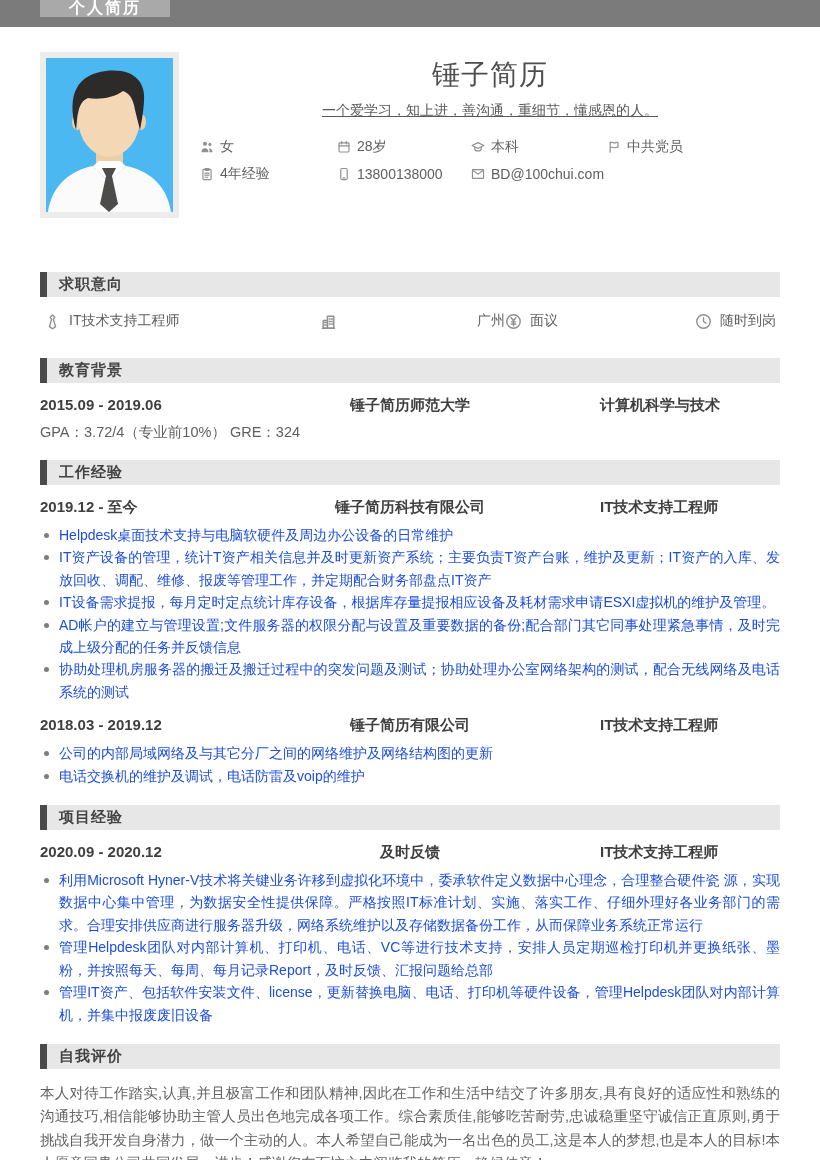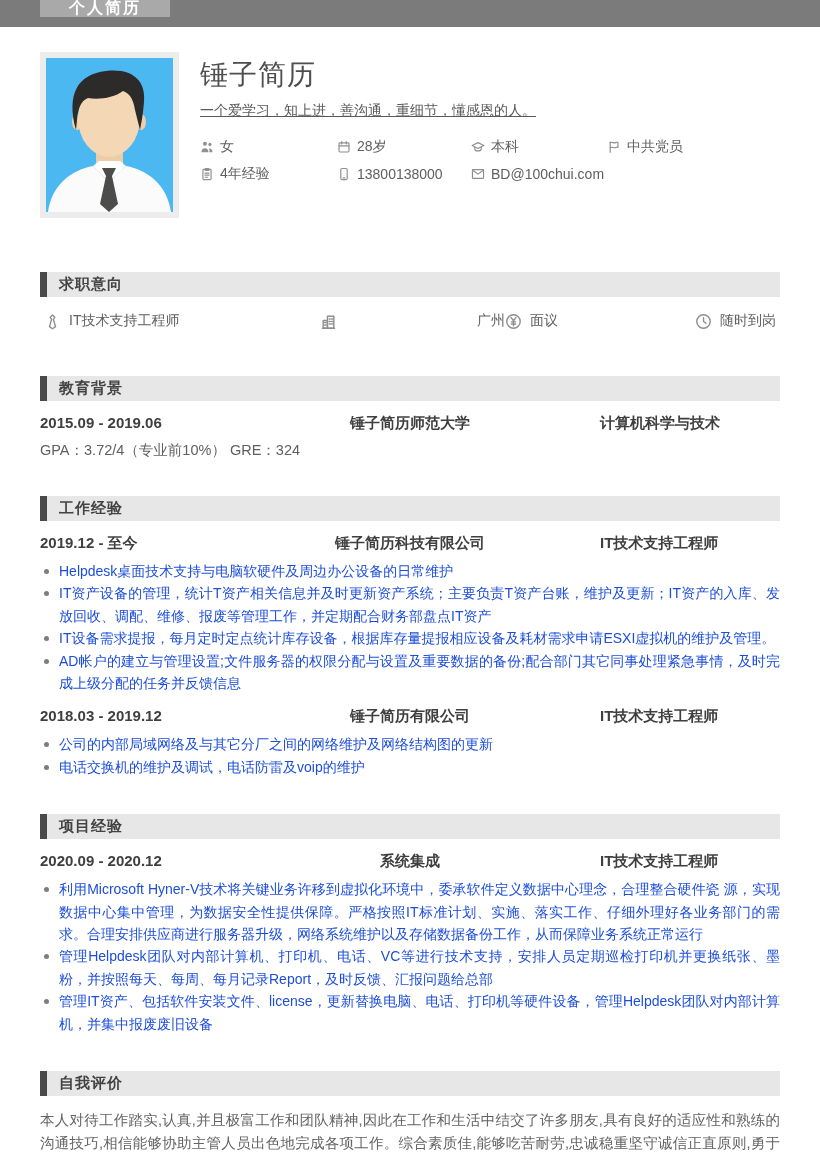--- a/index.html
+++ b/index.html
@@ -16,35 +16,35 @@
     background:#a9a9a9; color:#fff; font-size:16px; font-weight:bold;
     display:flex; align-items:center; justify-content:center; letter-spacing:2px;
   }
   
   .profile { display:flex; padding:25px 40px 0 40px; }
   .photo-frame {
     width:139px; height:166px; border:6px solid #ececec; background:#fff;
     flex:0 0 auto;
   }
   .photo-frame svg { display:block; width:127px; height:154px; }
-  .profile-right { flex:1; margin-left:21px; }
+  .profile-right { flex:1; margin-left:21px;text-align:center; }
   .name { font-size:28px; color:#4e4e4e; margin-top:4px; letter-spacing:1px; }
   .tagline { font-size:14px; color:#5a5a5a; margin-top:8px;text-decoration:underline; }
   .details {
     margin-top:18px;
     display:grid; grid-template-columns:137px 134px 136px 1fr;
     row-gap:9px; font-size:14px; color:#5f5f5f;
   }
   .detail-item { display:flex; align-items:center; gap:6px; white-space:nowrap; }
   .ic { display:inline-flex; color:#8f8f8f; flex:0 0 auto; }
   .ic svg { width:14px; height:14px; }
   
   .sections { margin:0 40px; }
   .section-title {
-    margin-top:36px; height:25px; background:#e7e7e7;
+    margin-top:18px; height:25px; background:#e7e7e7;
     border-left:7px solid #4a4a4a; display:flex; align-items:center;
     padding-left:12px; font-size:15px; font-weight:bold; color:#434343;
     letter-spacing:1px;
   }
   .section-title.first { margin-top:54px; }
   
   .intent-row { display:flex; align-items:center; padding:15px 4px 10px 4px; font-size:14px; color:#606060; }
   .intent-item { display:flex; align-items:center; gap:8px; }
   .intent-item .ic svg { width:17px; height:17px; }
   .intent-item:nth-child(1){ flex:0 0 276px; }
@@ -223,37 +223,38 @@
     <span>工作经验</span>
   </div>
   <div id="work-entries">
       <div class="entry">
         <div class="entry-header"><span class="entry-date">2019.12 - 至今</span><span class="entry-org">锤子简历科技有限公司</span><span class="entry-role">IT技术支持工程师</span></div>
         <ul class="bullets">
           <li>Helpdesk桌面技术支持与电脑软硬件及周边办公设备的日常维护</li>
           <li>IT资产设备的管理，统计T资产相关信息并及时更新资产系统；主要负责T资产台账，维护及更新；IT资产的入库、发放回收、调配、维修、报废等管理工作，并定期配合财务部盘点IT资产</li>
           <li>IT设备需求提报，每月定时定点统计库存设备，根据库存量提报相应设备及耗材需求申请ESXI虚拟机的维护及管理。</li>
           <li>AD帐户的建立与管理设置;文件服务器的权限分配与设置及重要数据的备份;配合部门其它同事处理紧急事情，及时完成上级分配的任务并反馈信息</li>
+          <li>协助处理机房服务器的搬迁及搬迁过程中的突发问题及测试；协助处理办公室网络架构的测试，配合无线网络及电话系统的测试</li>
         </ul>
       </div>
       <div class="entry">
         <div class="entry-header"><span class="entry-date">2018.03 - 2019.12</span><span class="entry-org">锤子简历有限公司</span><span class="entry-role">IT技术支持工程师</span></div>
         <ul class="bullets">
           <li>公司的内部局域网络及与其它分厂之间的网络维护及网络结构图的更新</li>
           <li>电话交换机的维护及调试，电话防雷及voip的维护</li>
         </ul>
       </div>
     </div>
 
   <div class="section-title">
     <span>项目经验</span>
   </div>
   <div id="project-entries">
       <div class="entry">
-        <div class="entry-header"><span class="entry-date">2020.09 - 2020.12</span><span class="entry-org">系统集成</span><span class="entry-role">IT技术支持工程师</span></div>
+        <div class="entry-header"><span class="entry-date">2020.09 - 2020.12</span><span class="entry-org">及时反馈</span><span class="entry-role">IT技术支持工程师</span></div>
         <ul class="bullets">
           <li>利用Microsoft Hyner-V技术将关键业务许移到虚拟化环境中，委承软件定义数据中心理念，合理整合硬件瓷 源，实现数据中心集中管理，为数据安全性提供保障。严格按照IT标准计划、实施、落实工作、仔细外理好各业务部门的需求。合理安排供应商进行服务器升级，网络系统维护以及存储数据备份工作，从而保障业务系统正常运行</li>
           <li>管理Helpdesk团队对内部计算机、打印机、电话、VC等进行技术支持，安排人员定期巡检打印机并更换纸张、墨粉，并按照每天、每周、每月记录Report，及时反馈、汇报问题给总部</li>
           <li>管理IT资产、包括软件安装文件、license，更新替换电脑、电话、打印机等硬件设备，管理Helpdesk团队对内部计算机，并集中报废废旧设备</li>
         </ul>
       </div>
     </div>
 
   <div class="section-title">
     <span>自我评价</span>

